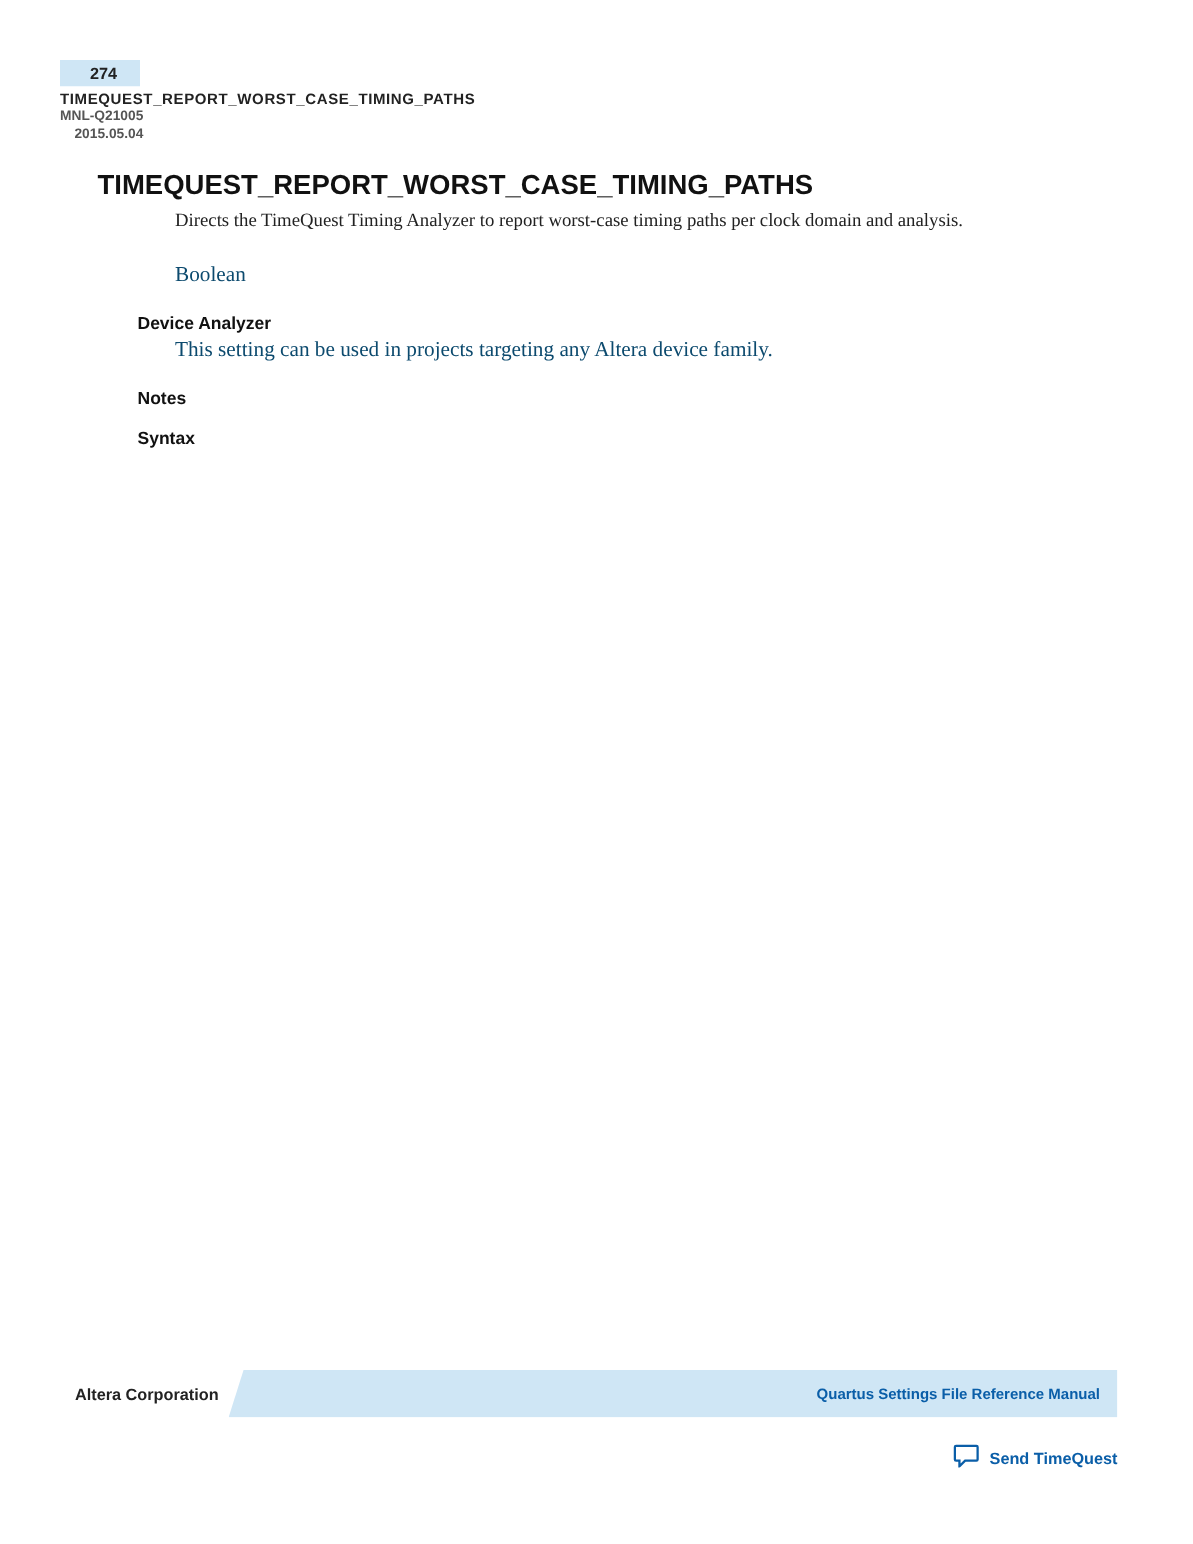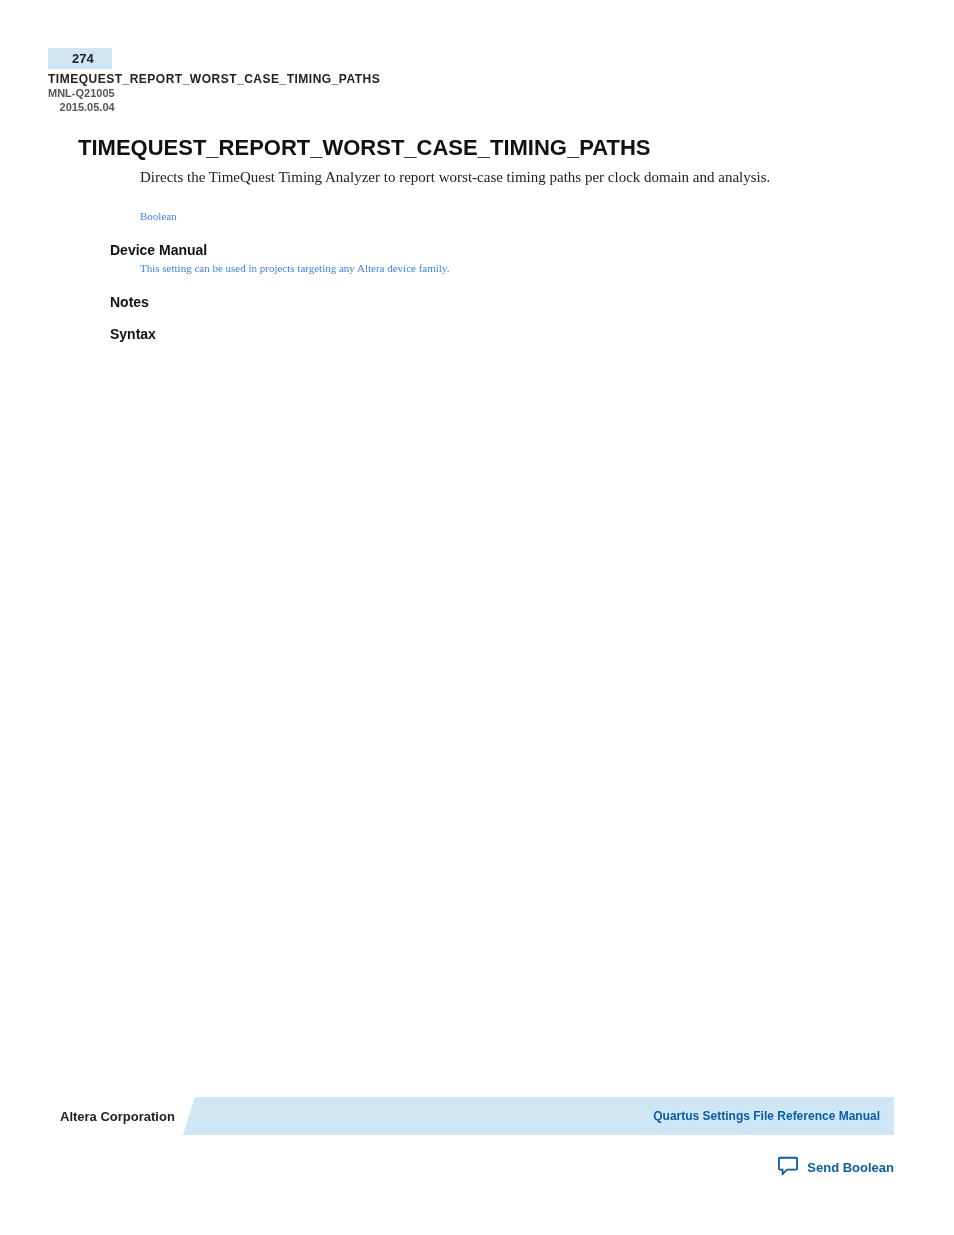--- a/index.html
+++ b/index.html
@@ -58,23 +58,23 @@
     line-height: 1.45;
   }
   .section-label {
     font-weight: bold;
     font-size: 14px;
     margin: 16px 0 4px 32px;
     color: #111;
   }
   .section-body {
     font-family: "Georgia", "Times New Roman", serif;
-    font-size: 11px;
+    font-size: 17px;
     margin: 0 0 20px 62px;
-    color: #3b82f6;
+    color: #0c4a6e;
   }
   .footer {
     position: absolute;
     left: 0;
     right: 0;
     bottom: 56px;
     padding: 0 60px;
   }
   .footer-bar {
     display: flex;
@@ -132,36 +132,36 @@
     <div>2015.05.04</div>
   </div>
 </div>
 
 <div class="main">
   <h1 class="title">TIMEQUEST_REPORT_WORST_CASE_TIMING_PATHS</h1>
   <p class="intro">Directs the TimeQuest Timing Analyzer to report worst-case timing paths per clock domain and analysis.</p>
 
   <div class="section-body">Boolean</div>
 
-  <div class="section-label">Device Manual</div>
+  <div class="section-label">Device Analyzer</div>
   <div class="section-body">This setting can be used in projects targeting any Altera device family.</div>
 
   <div class="section-label">Notes</div>
 
   <div class="section-label">Syntax</div>
 </div>
 
 <div class="footer">
   <div class="footer-bar">
     <span class="corp">Altera Corporation</span>
     <div class="bar-shape">
       <span class="manual-link">Quartus Settings File Reference Manual</span>
     </div>
   </div>
   <div class="feedback-row">
     <span>
       <svg viewBox="0 0 24 22" fill="none" stroke="#0a5ea8" stroke-width="2">
         <path d="M3 3 h18 a1 1 0 0 1 1 1 v11 a1 1 0 0 1 -1 1 h-10 l-5 5 v-5 h-3 a1 1 0 0 1 -1 -1 v-11 a1 1 0 0 1 1 -1 z"></path>
       </svg>
     </span>
-    <span class="feedback-link">Send Boolean</span>
+    <span class="feedback-link">Send TimeQuest</span>
   </div>
 </div>
 
 </body></html>

